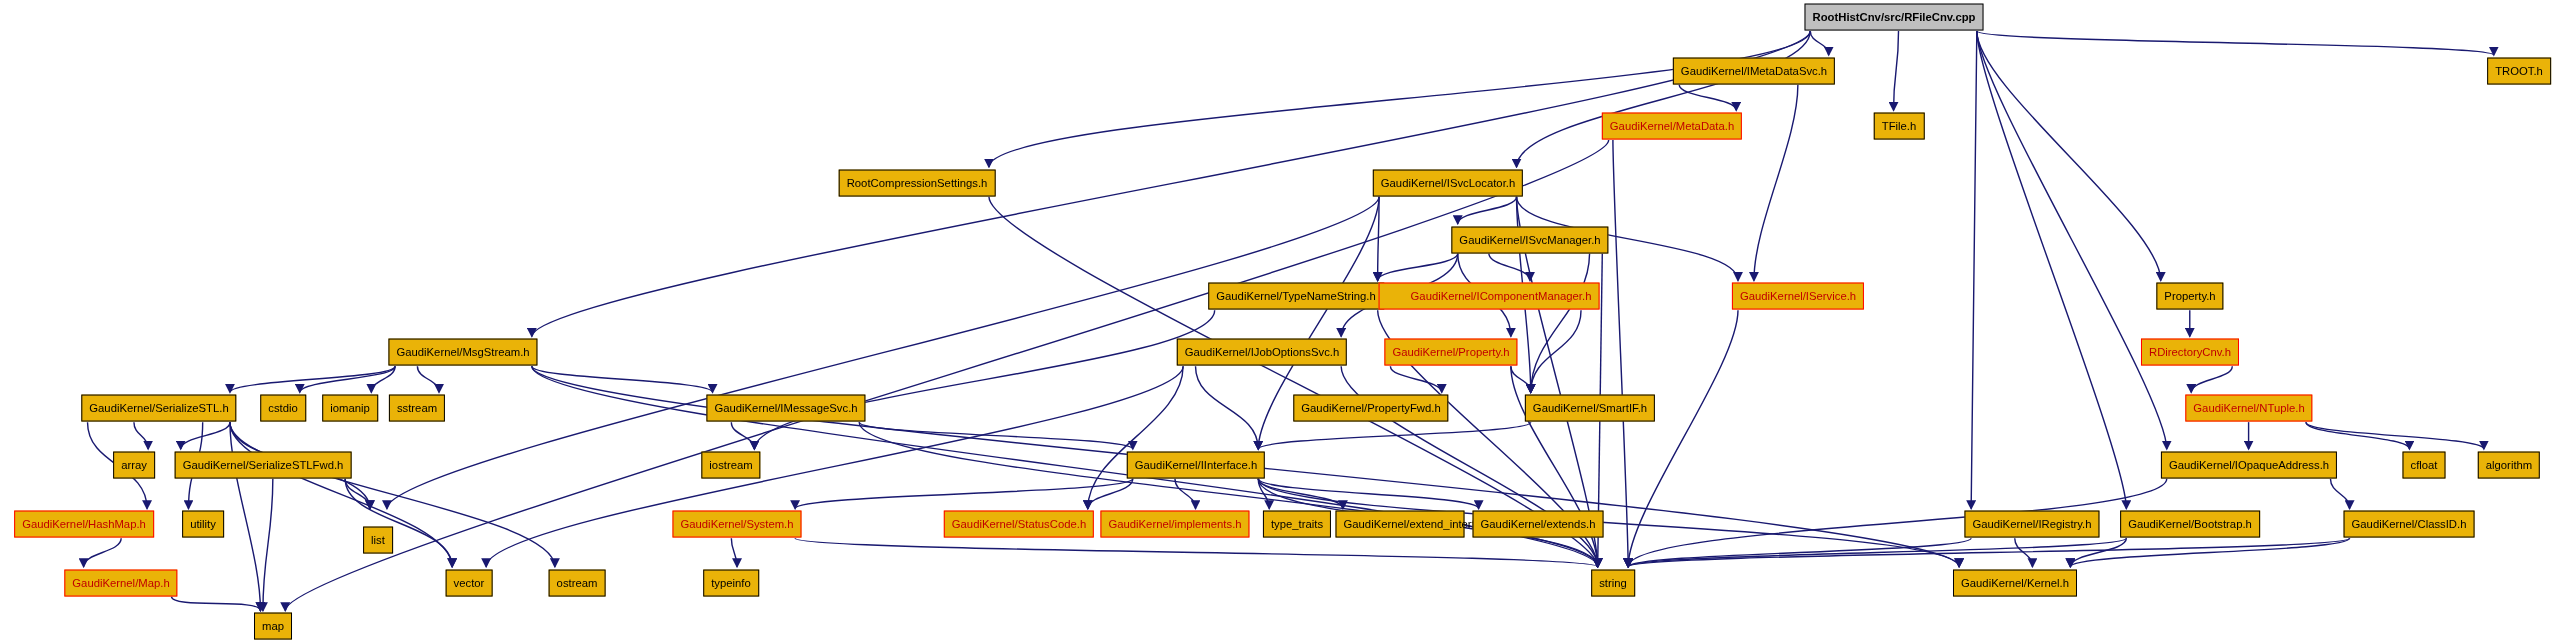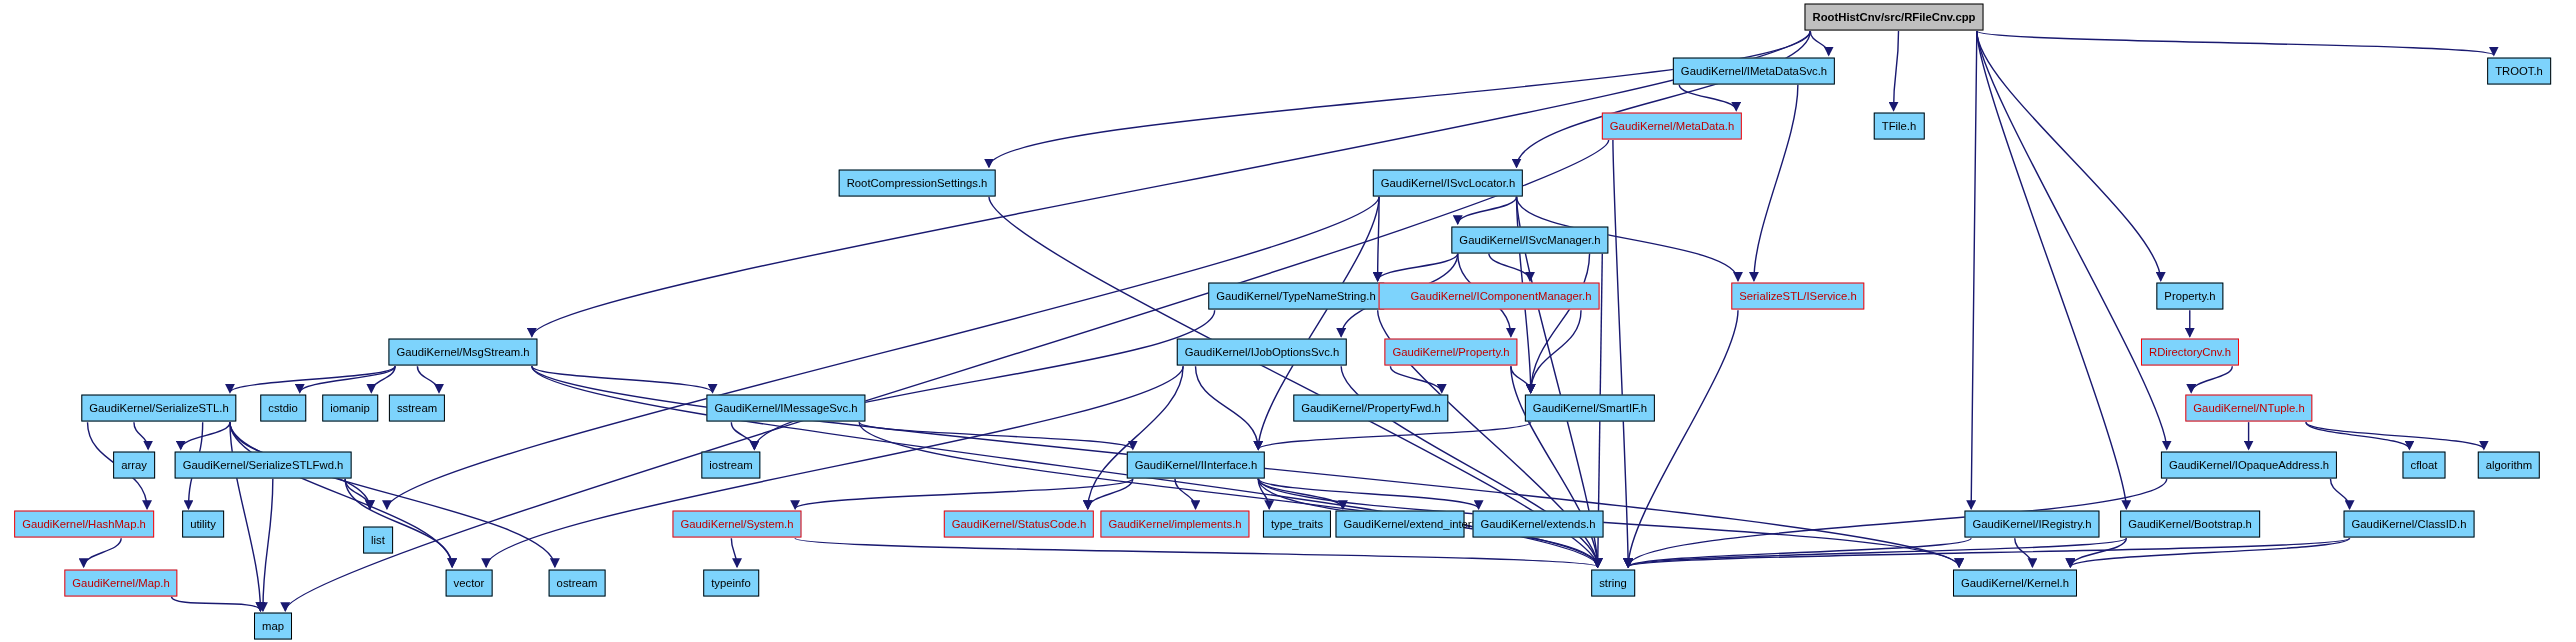--- a/index.html
+++ b/index.html
@@ -15,21 +15,21 @@
   }
   .canvas svg.edge-layer {
     position: absolute;
     left: 0; top: 0;
     width: 100%; height: 100%;
     pointer-events: none;
   }
   .node {
     position: absolute;
     transform: translate(-50%, -50%);
-    background: #7dd3fc;
+    background: #eab308;
     border: 1.4px solid #000000;
     color: #000000;
     font-size: 11.3px;
     line-height: 1.2;
     padding: 5.7px 7px;
     white-space: nowrap;
     text-align: center;
     cursor: pointer;
     z-index: 2;
   }
@@ -146,21 +146,21 @@
 <div class="node main" title="RootHistCnv/src/RFileCnv.cpp" style="left: 1894px; top: 17px;">RootHistCnv/src/RFileCnv.cpp</div>
     <div class="node" title="TROOT.h" style="left: 2519px; top: 71px;">TROOT.h</div>
     <div class="node" title="GaudiKernel/IMetaDataSvc.h" style="left: 1754px; top: 71px;">GaudiKernel/IMetaDataSvc.h</div>
     <div class="node red" title="GaudiKernel/MetaData.h" style="left: 1672px; top: 126px;">GaudiKernel/MetaData.h</div>
     <div class="node" title="TFile.h" style="left: 1899px; top: 126px;">TFile.h</div>
     <div class="node" title="RootCompressionSettings.h" style="left: 917px; top: 183px;">RootCompressionSettings.h</div>
     <div class="node" title="GaudiKernel/ISvcLocator.h" style="left: 1448px; top: 183px;">GaudiKernel/ISvcLocator.h</div>
     <div class="node" title="GaudiKernel/ISvcManager.h" style="left: 1530px; top: 240px;">GaudiKernel/ISvcManager.h</div>
     <div class="node" title="GaudiKernel/TypeNameString.h" style="left: 1296px; top: 296px;">GaudiKernel/TypeNameString.h</div>
     <div class="node red" title="GaudiKernel/IComponentManager.h" style="left: 1489px; top: 296px; padding-left: 31px;">GaudiKernel/IComponentManager.h</div>
-    <div class="node red" title="GaudiKernel/IService.h" style="left: 1798px; top: 296px;">SerializeSTL/IService.h</div>
+    <div class="node red" title="GaudiKernel/IService.h" style="left: 1798px; top: 296px;">GaudiKernel/IService.h</div>
     <div class="node" title="RFileCnv.h" style="left: 2190px; top: 296px;">Property.h</div>
     <div class="node red" title="RDirectoryCnv.h" style="left: 2190px; top: 352px;">RDirectoryCnv.h</div>
     <div class="node" title="GaudiKernel/MsgStream.h" style="left: 463px; top: 352px;">GaudiKernel/MsgStream.h</div>
     <div class="node" title="GaudiKernel/IJobOptionsSvc.h" style="left: 1262px; top: 352px;">GaudiKernel/IJobOptionsSvc.h</div>
     <div class="node red" title="GaudiKernel/Property.h" style="left: 1451px; top: 352px;">GaudiKernel/Property.h</div>
     <div class="node red" title="GaudiKernel/NTuple.h" style="left: 2249px; top: 408px;">GaudiKernel/NTuple.h</div>
     <div class="node" title="GaudiKernel/SerializeSTL.h" style="left: 159px; top: 408px;">GaudiKernel/SerializeSTL.h</div>
     <div class="node" title="cstdio" style="left: 283px; top: 408px;">cstdio</div>
     <div class="node" title="iomanip" style="left: 350px; top: 408px;">iomanip</div>
     <div class="node" title="sstream" style="left: 417px; top: 408px;">sstream</div>

